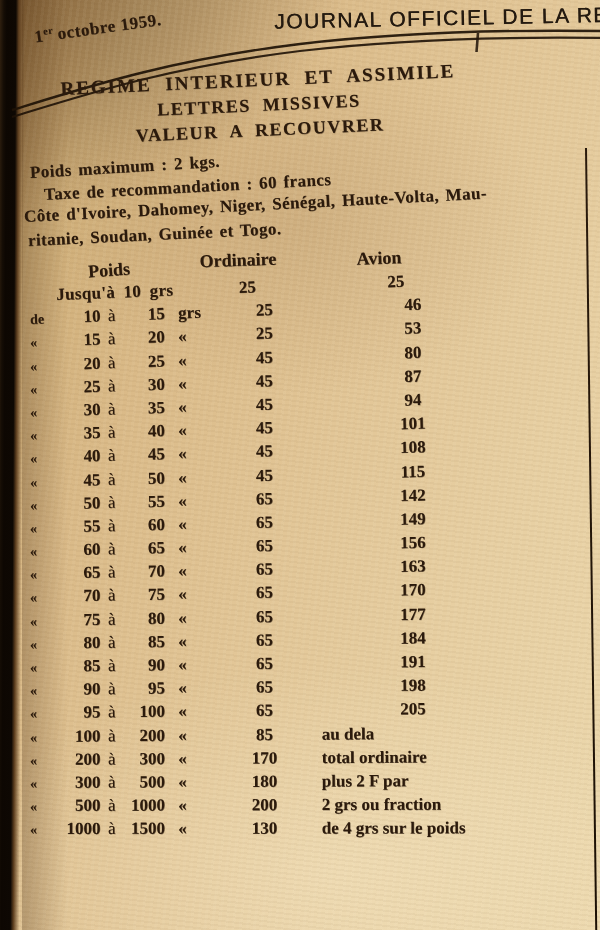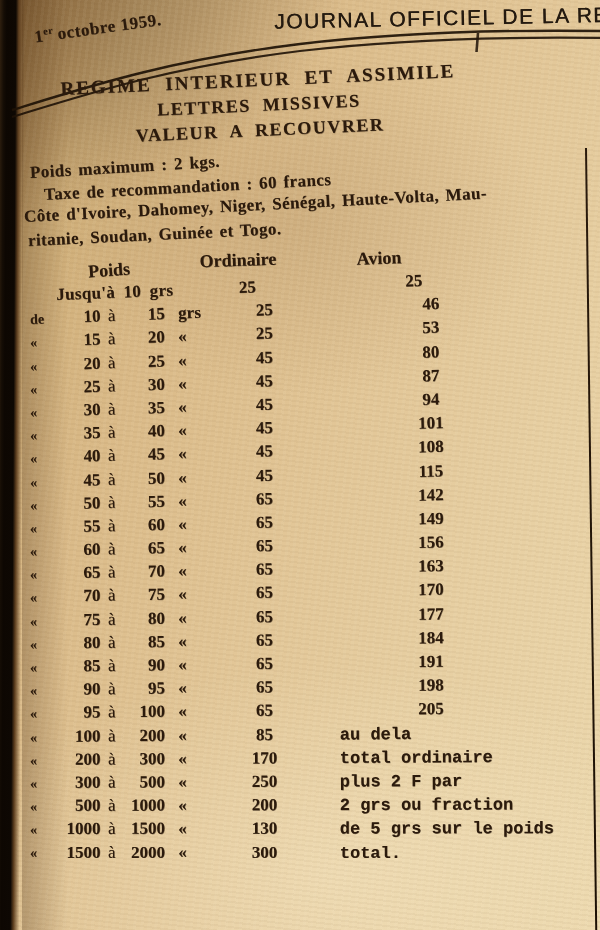--- a/index.html
+++ b/index.html
@@ -44,21 +44,21 @@
   .tbody{position:absolute;top:284px;left:0;width:600px;}
   .trow{height:23.2px;line-height:23.2px;padding-left:30px;white-space:nowrap;font-size:17px;font-weight:700;
     transform-origin:30px 50%;text-shadow:0.4px 0.4px 0.6px rgba(42,25,11,0.5);}
   .trow span{display:inline-block;vertical-align:baseline;}
   .c-m{width:22px;font-size:14px;}
   .c-f{width:40px;text-align:right;}
   .c-s{width:14px;text-align:center;font-weight:400;}
   .c-t{width:42px;text-align:right;}
   .c-u{width:44px;padding-left:9px;box-sizing:border-box;}
   .c-o{width:86px;margin-left:4px;text-align:center;}
-  .c-n{margin-left:28px;font-family:Liberation Mono, monospace;}
+  .c-n{margin-left:10px;}
   .c-a{width:90px;margin-left:42px;text-align:center;}
   .has-full .c-full{width:140px;letter-spacing:0.3px;word-spacing:4px;}
 </style>
 </head>
 <body>
 
 <div class="page">
   <div class="grain"></div>
   <div class="left-bar"></div>
   <div class="left-shadow"></div>
@@ -321,21 +321,21 @@
     <span class="c-n">total ordinaire</span>
     <span class="c-a"></span>
   </div>
       <div class="trow" style="transform: rotate(-0.28deg);">
     <span class="c-m">«</span>
     <span class="c-full"></span>
     <span class="c-f">300</span>
     <span class="c-s">à</span>
     <span class="c-t">500</span>
     <span class="c-u">«</span>
-    <span class="c-o">250</span>
+    <span class="c-o">180</span>
     <span class="c-n">plus 2 F par</span>
     <span class="c-a"></span>
   </div>
       <div class="trow" style="transform: rotate(-0.18deg);">
     <span class="c-m">«</span>
     <span class="c-full"></span>
     <span class="c-f">500</span>
     <span class="c-s">à</span>
     <span class="c-t">1000</span>
     <span class="c-u">«</span>
@@ -344,28 +344,17 @@
     <span class="c-a"></span>
   </div>
       <div class="trow" style="transform: rotate(-0.09deg);">
     <span class="c-m">«</span>
     <span class="c-full"></span>
     <span class="c-f">1000</span>
     <span class="c-s">à</span>
     <span class="c-t">1500</span>
     <span class="c-u">«</span>
     <span class="c-o">130</span>
-    <span class="c-n">de 5 grs sur le poids</span>
-    <span class="c-a"></span>
-  </div>
-      <div class="trow" style="transform: rotate(0deg);">
-    <span class="c-m">«</span>
-    <span class="c-full"></span>
-    <span class="c-f">1500</span>
-    <span class="c-s">à</span>
-    <span class="c-t">2000</span>
-    <span class="c-u">«</span>
-    <span class="c-o">300</span>
-    <span class="c-n">total.</span>
+    <span class="c-n">de 4 grs sur le poids</span>
     <span class="c-a"></span>
   </div>
     </div>
 </div>
 
 </body></html>

